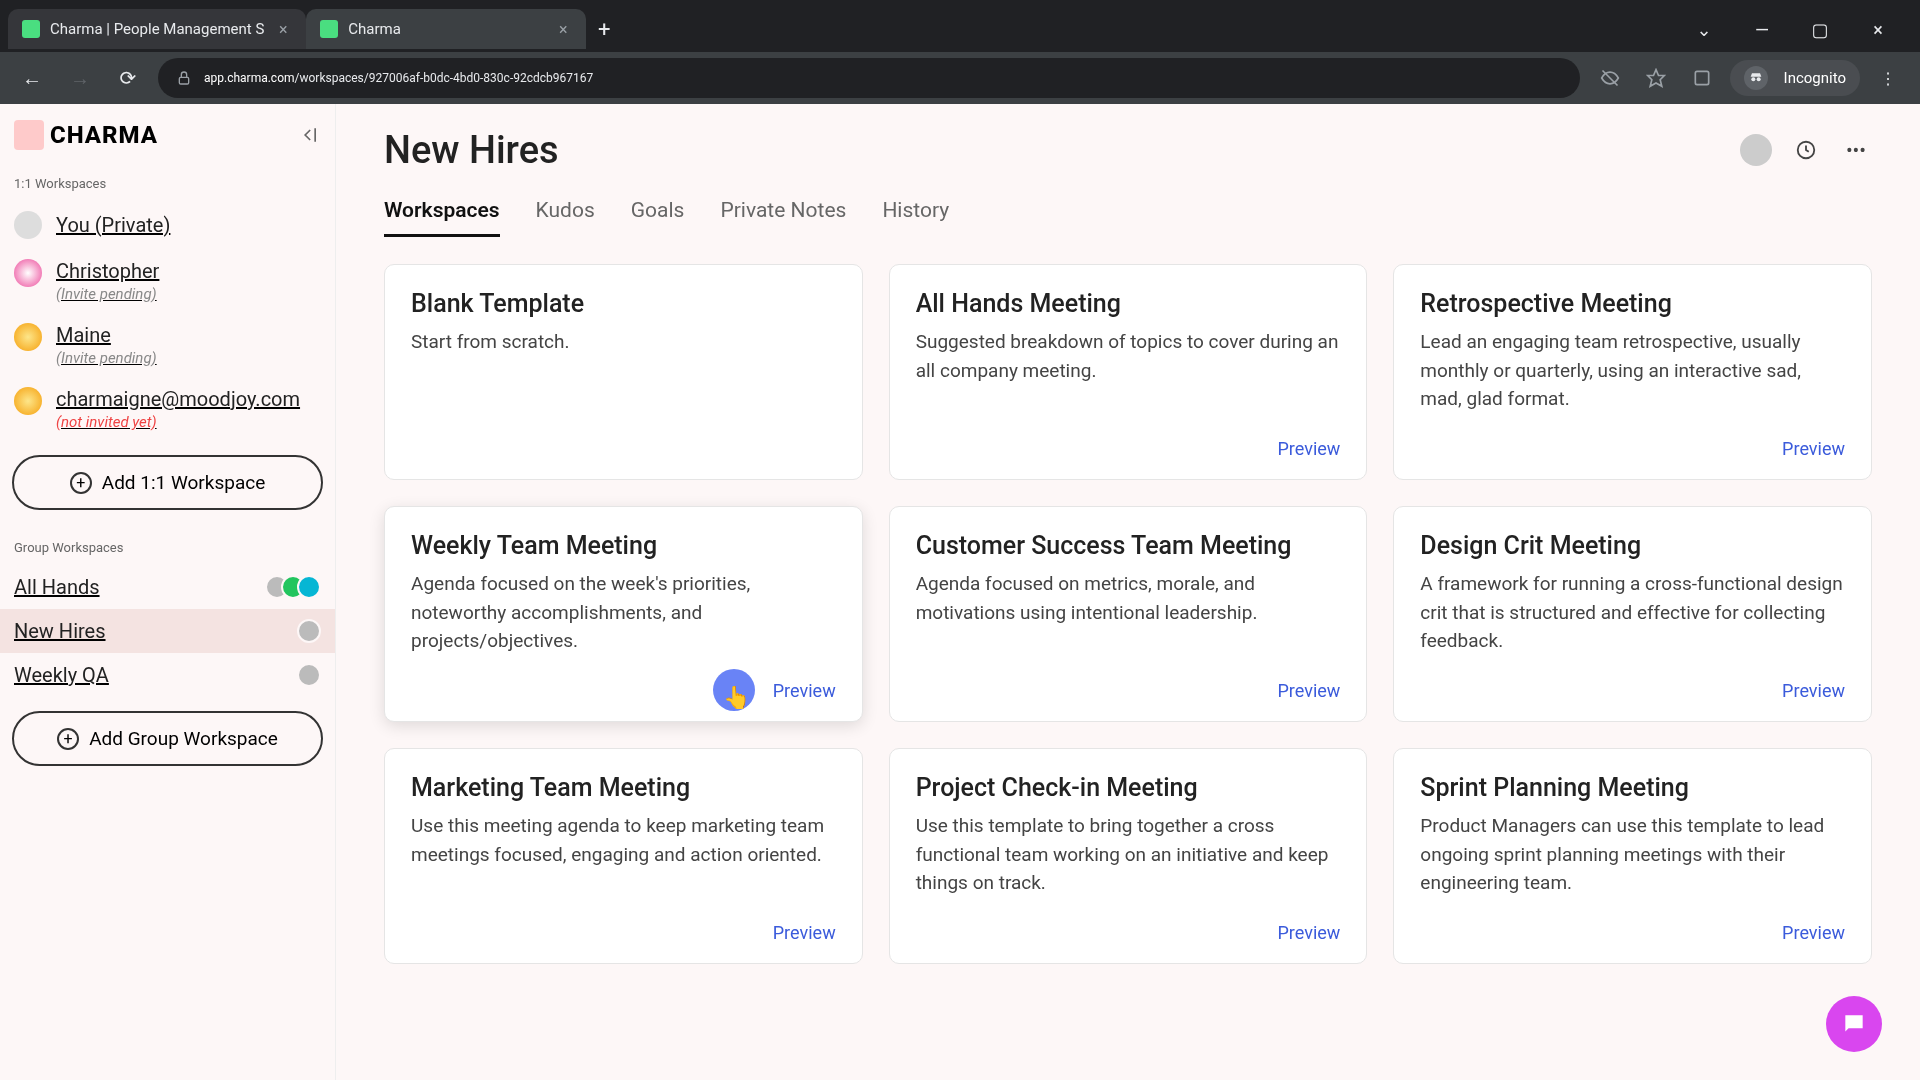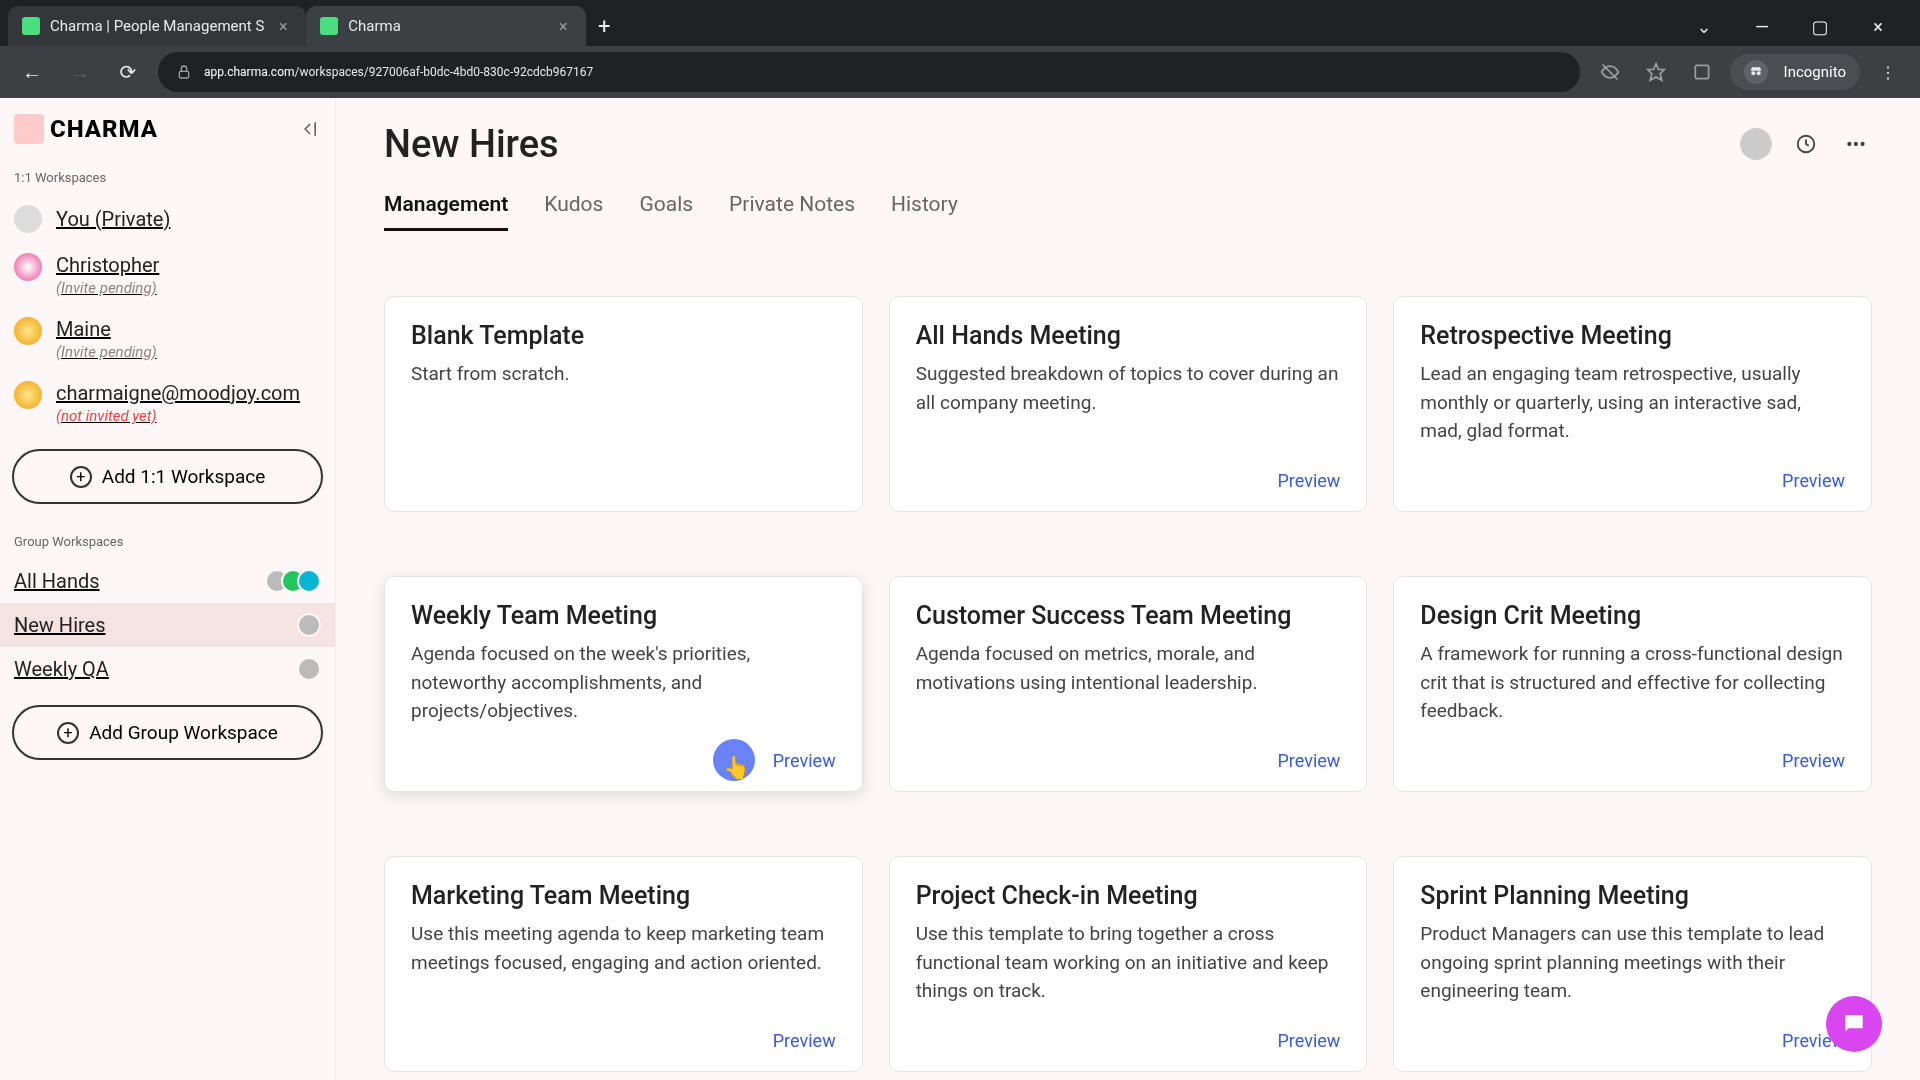--- a/index.html
+++ b/index.html
@@ -1,20 +1,20 @@
 <!DOCTYPE html>
 <html><head>
 <meta charset="utf-8">
 <style>
 * { margin:0; padding:0; box-sizing:border-box; font-family:-apple-system,BlinkMacSystemFont,'Segoe UI',Roboto,sans-serif; }
 body { width:1920px; height:1080px; background:#202124; overflow:hidden; }
 
 
 .browser-chrome { background:#202124; }
-.tab-bar { display:flex; align-items:center; height:46px; padding:6px 8px 0; gap:0; }
+.tab-bar { display:flex; align-items:center; height:52px; padding:6px 8px 0; gap:0; }
 .tab { display:flex; align-items:center; gap:10px; padding:0 14px; height:40px; background:#35363a; border-radius:10px 10px 0 0; color:#e8eaed; font-size:15px; min-width:280px; position:relative; }
 .tab.active { background:#3c4043; }
 .tab-favicon { width:18px; height:18px; background:#4ade80; border-radius:3px; }
 .tab-title { flex:1; white-space:nowrap; overflow:hidden; text-overflow:ellipsis; }
 .tab-close { width:18px; height:18px; display:flex; align-items:center; justify-content:center; color:#9aa0a6; font-size:16px; cursor:pointer; }
 .new-tab { width:36px; height:36px; display:flex; align-items:center; justify-content:center; color:#e8eaed; font-size:22px; cursor:pointer; }
 .window-controls { margin-left:auto; display:flex; gap:14px; padding-right:12px; }
 .window-btn { width:44px; height:36px; display:flex; align-items:center; justify-content:center; color:#e8eaed; font-size:18px; cursor:pointer; }
 
 .addr-bar { display:flex; align-items:center; height:52px; background:#3c4043; padding:0 14px; gap:12px; }
@@ -61,21 +61,21 @@
 .page-title { font-size:38px; font-weight:500; color:#222; }
 .header-actions { display:flex; align-items:center; gap:18px; }
 .header-avatar { width:32px; height:32px; border-radius:50%; background:#ccc; }
 .header-icon { width:32px; height:32px; display:flex; align-items:center; justify-content:center; color:#444; cursor:pointer; font-size:20px; }
 
 .tabs { display:flex; gap:36px; margin-top:26px; border-bottom:1px solid transparent; }
 .tab-item { font-size:21px; color:#666; padding-bottom:12px; cursor:pointer; }
 .tab-item.active { color:#111; font-weight:600; border-bottom:3px solid #111; }
 
 .grid { display:grid; grid-template-columns:repeat(3,1fr); gap:26px; margin-top:26px; }
-.card { background:#fff; border:1px solid #e5e5e5; border-radius:10px; padding:24px 26px 20px; min-height:216px; display:flex; flex-direction:column; position:relative;margin-top:38px; }
+.card { background:#fff; border:1px solid #e5e5e5; border-radius:10px; padding:24px 26px 20px; min-height:216px; display:flex; flex-direction:column; position:relative; }
 .card.hover { box-shadow:0 4px 16px rgba(0,0,0,0.12); }
 .card-title { font-size:25px; font-weight:500; color:#222; margin-bottom:10px; }
 .card-desc { font-size:19px; color:#444; line-height:1.5; }
 .card-preview { margin-top:auto; align-self:flex-end; color:#3b5bdb; font-size:18px; cursor:pointer; }
 
 .cursor-bubble { position:absolute; width:42px; height:42px; background:#4f6df5; border-radius:50%; opacity:0.85; }
 .cursor-hand { position:absolute; font-size:22px; }
 
 .fab { position:fixed; bottom:28px; right:38px; width:56px; height:56px; background:#d946ef; border-radius:50%; display:flex; align-items:center; justify-content:center; color:#fff; font-size:26px; cursor:pointer; }
 
@@ -243,21 +243,21 @@
           <svg width="22" height="22" viewBox="0 0 24 24" fill="none" stroke="currentColor" stroke-width="2">
               <circle cx="12" cy="12" r="9"></circle>
               <polyline points="12 7 12 12 15 14"></polyline>
             </svg>
         </div>
         <div class="header-icon">•••</div>
       </div>
     </div>
 
     <div class="tabs">
-      <div class="tab-item active">Management</div>
+      <div class="tab-item active">Workspaces</div>
       <div class="tab-item">Kudos</div>
       <div class="tab-item">Goals</div>
       <div class="tab-item">Private Notes</div>
       <div class="tab-item">History</div>
     </div>
 
     <div class="grid">
       <div class="card">
         <div class="card-title">Blank Template</div>
         <div class="card-desc">Start from scratch.</div>

